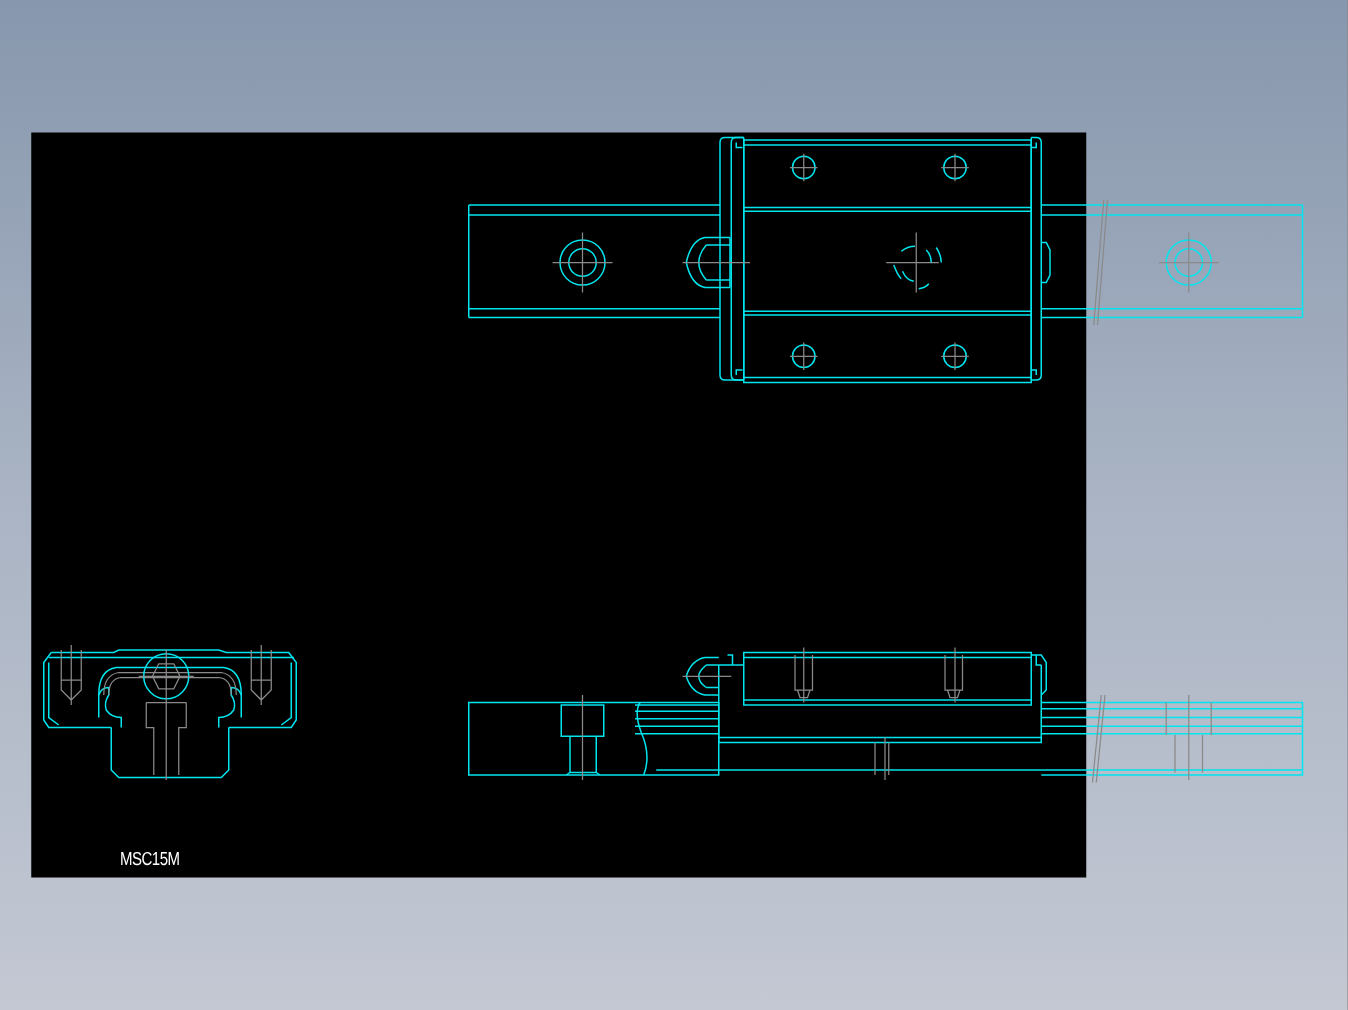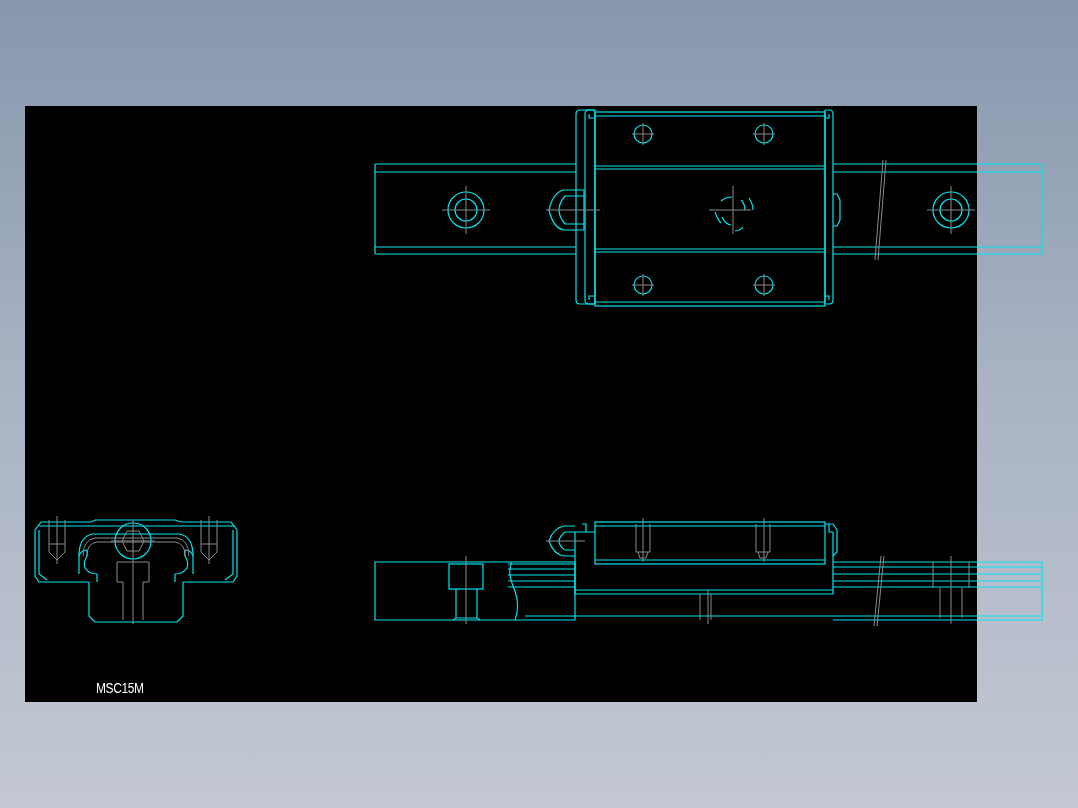--- a/index.html
+++ b/index.html
@@ -3,21 +3,21 @@
 <meta charset="utf-8">
 <style>
   html, body { margin: 0; padding: 0; }
   body {
     width: 1078px; height: 808px; overflow: hidden;
     background: linear-gradient(to bottom, #8797ad 0%, #aab4c4 50%, #c3c8d3 100%);
     font-family: "Liberation Sans", sans-serif;
     position: relative;
   }
   .viewport {
-    position: absolute; left: 25px; top: 106px; width: 952px; height: 596px;
+    position: absolute; left: 25px; top: 106px; width: 844px; height: 596px;
     background: #000;
   }
   .viewport svg { position: absolute; left: 0; top: 0; }
   .c { stroke: #00e5ee; fill: none; stroke-width: 1.2; }
   .g { stroke: #8a8a8a; fill: none; stroke-width: 1; }
   .label {
     position: absolute; left: 71px; top: 573px;
     color: #ffffff; font-size: 15px; letter-spacing: -0.5px;
     font-family: "Liberation Sans", sans-serif;
     transform: scaleX(0.8); transform-origin: left top;

